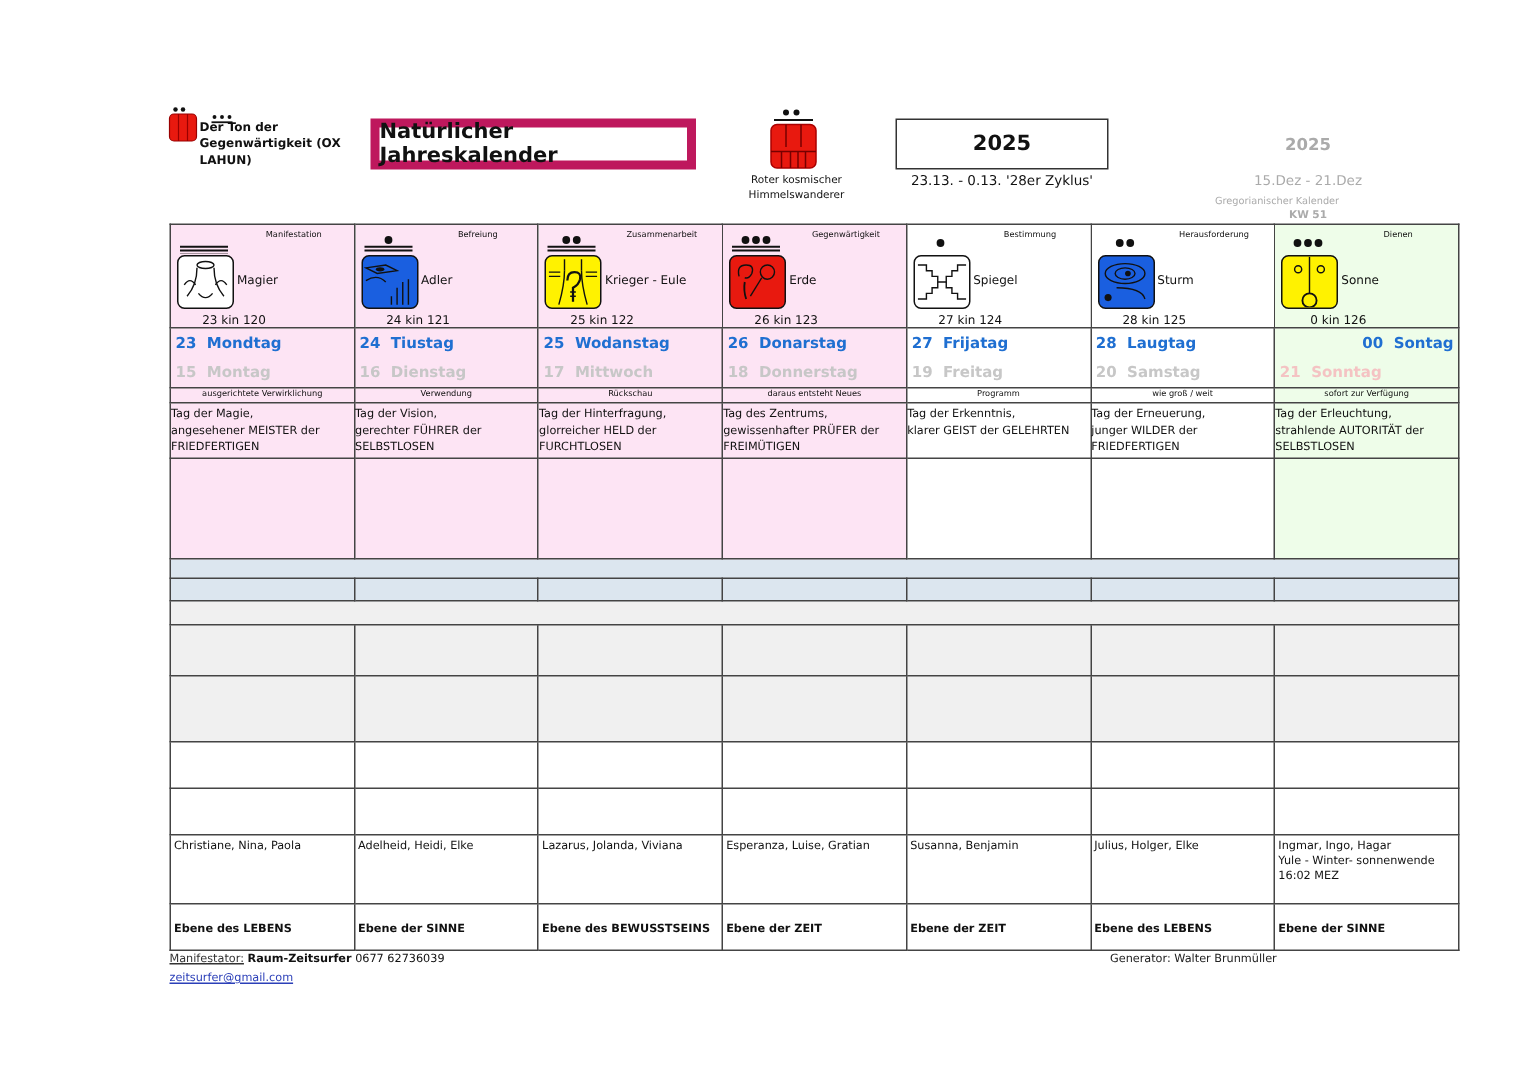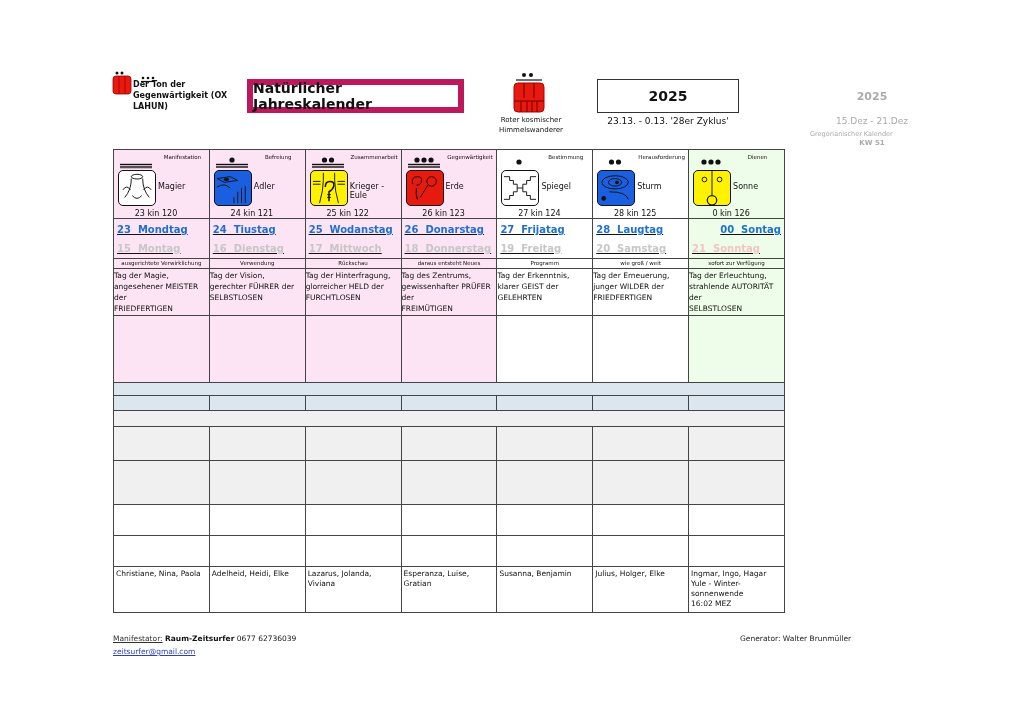--- a/index.html
+++ b/index.html
@@ -15,36 +15,36 @@
   .cosmic-glyph { left: 512px; top: 72px; }
   .cosmic-text { left: 488px; top: 115px; width: 86px; text-align: center; font-size: 7px; line-height: 10px; }
   .year-box { left: 597px; top: 79px; width: 142px; height: 34px; border: 1px solid #333; display: flex; align-items: center; justify-content: center; font-size: 14px; font-weight: bold; }
   .cycle-text { left: 597px; top: 116px; width: 142px; text-align: center; font-size: 9px; }
   .greg-year { left: 822px; top: 90px; width: 100px; text-align: center; font-size: 11px; font-weight: bold; color: #aaa; }
   .greg-range { left: 822px; top: 116px; width: 100px; text-align: center; font-size: 9px; color: #aaa; }
   .greg-label { left: 810px; top: 130px; width: 124px; text-align: left; font-size: 6.5px; color: #aaa; }
   .greg-kw { left: 822px; top: 139px; width: 100px; text-align: center; font-size: 7px; font-weight: bold; color: #aaa; }
 
   
-  .grid { left: 113px; top: 149px; width: 672px; border-collapse: collapse; table-layout: fixed; }
+  .grid { left: 113px; top: 149px; width: 860px; border-collapse: collapse; table-layout: fixed; }
   .grid td { border: 1px solid #444; vertical-align: top; padding: 0; font-size: 7px; }
   .pink { background: #fde4f4; }
   .green { background: #eefde9; }
   .white { background: #ffffff; }
   .bluegrey { background: #dce6ef; }
   .lightgrey { background: #f0f0f0; }
 
   .glyph-cell { height: 69px; position: relative; }
   .glyph-cell .purpose { position: absolute; top: 4px; left: 42px; right: 0; text-align: center; font-size: 5.5px; }
   .glyph-cell .tone { position: absolute; top: 7px; left: 4px; width: 36px; height: 12px; }
   .glyph-cell .seal { position: absolute; top: 20px; left: 4px; width: 38px; height: 36px; border-radius: 5px; border: 1.5px solid #111; overflow: hidden; }
   .glyph-cell .seal-name { position: absolute; top: 32px; left: 44px; font-size: 8px; }
   .glyph-cell .kin { position: absolute; top: 59px; left: 0; width: 84px; text-align: center; font-size: 8px; }
 
-  .day-cell { height: 40px; padding: 4px 3px 0 3px !important; text-decoration: underline; }
+  .day-cell { height: 40px; padding: 4px 3px 0 3px !important; }
   .day-natural { color: #1f6fd1; font-weight: bold; font-size: 10px; line-height: 14px; }
   .day-greg { color: #c7c7c7; font-weight: bold; font-size: 10px; line-height: 14px; margin-top: 5px; }
   .day-greg.sun { color: #f4c3c3; }
 
   .quality-cell { height: 10px; text-align: center; font-size: 5.5px !important; line-height: 9px; }
   .desc-cell { height: 37px; padding: 1px 0 !important; font-size: 7.5px !important; line-height: 11px; }
   .empty-tall { height: 67px; }
   .band-full { height: 13px; }
   .band-cells { height: 15px; }
   .band-grey { height: 16px; }
@@ -386,20 +386,29 @@
         </td>
         <td class="names-cell white">
           <div>Julius, Holger, Elke</div>
         </td>
         <td class="names-cell white">
           <div>Ingmar, Ingo, Hagar</div>
           <div>Yule - Winter- sonnenwende</div>
           <div>16:02 MEZ</div>
         </td>
       </tr>
+    <tr id="row-level">
+        <td class="level-cell white">Ebene des LEBENS</td>
+        <td class="level-cell white">Ebene der SINNE</td>
+        <td class="level-cell white">Ebene des BEWUSSTSEINS</td>
+        <td class="level-cell white">Ebene der ZEIT</td>
+        <td class="level-cell white">Ebene der ZEIT</td>
+        <td class="level-cell white">Ebene des LEBENS</td>
+        <td class="level-cell white">Ebene der SINNE</td>
+      </tr>
   </tbody>
 </table>
 
 <div class="abs footer-left">
   <span class="u">Manifestator:</span>
   <b>Raum-Zeitsurfer</b>
   <span>0677 62736039</span>
 </div>
 <a class="abs footer-email">zeitsurfer@gmail.com</a>
 <div class="abs footer-gen">Generator: Walter Brunmüller</div>

